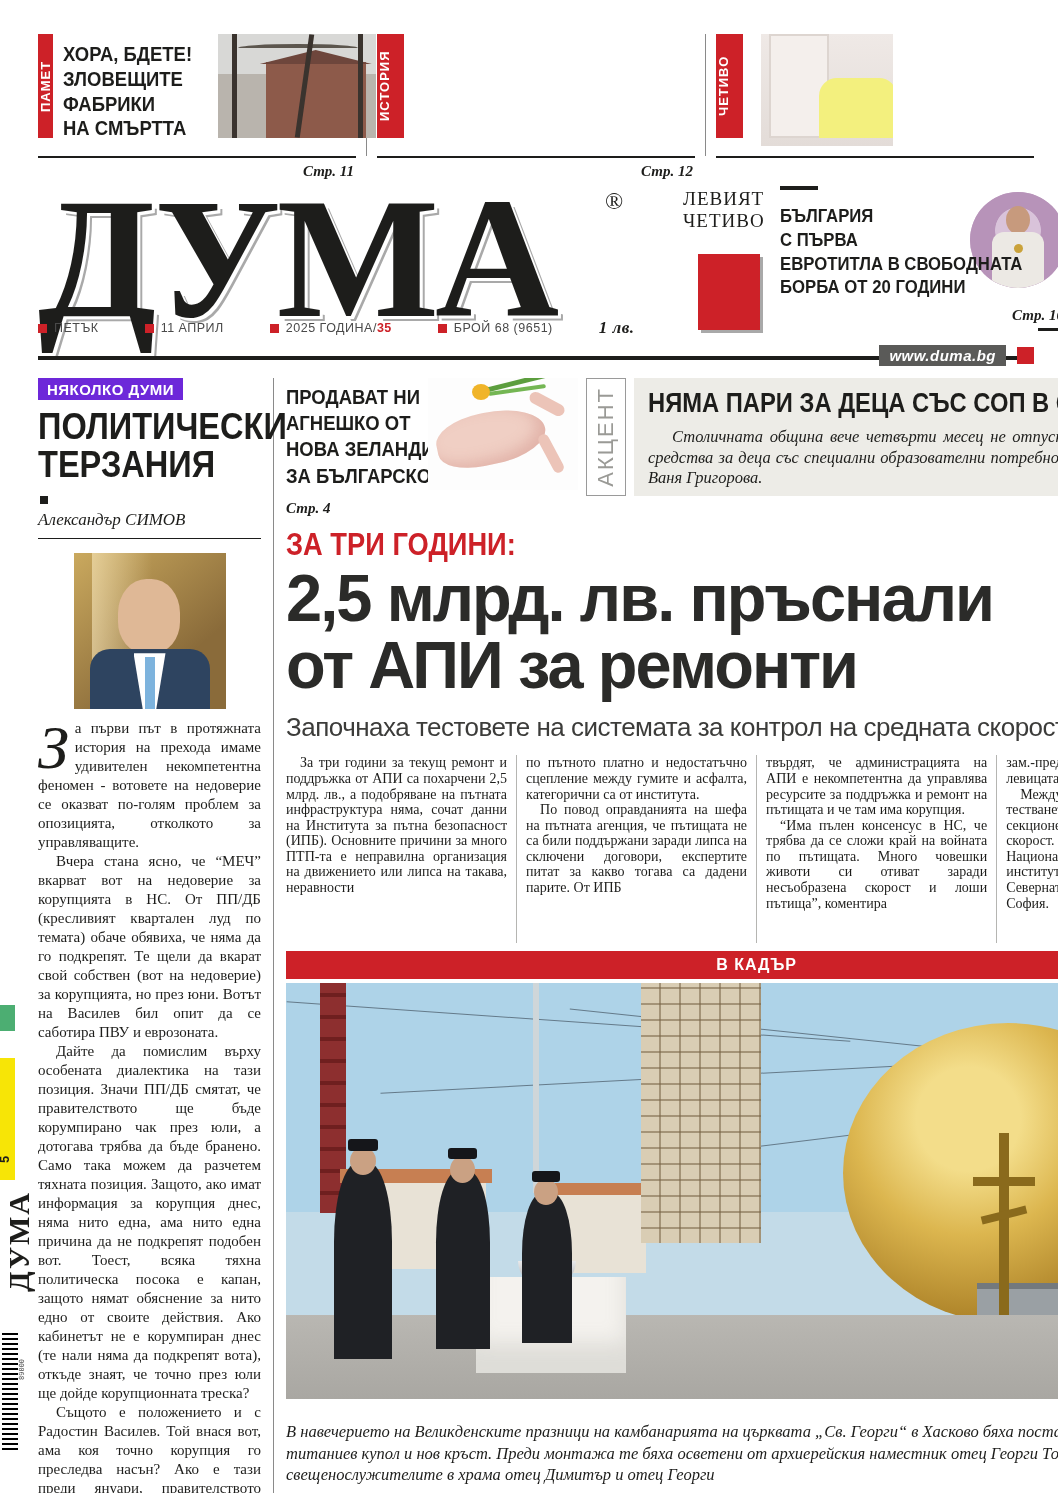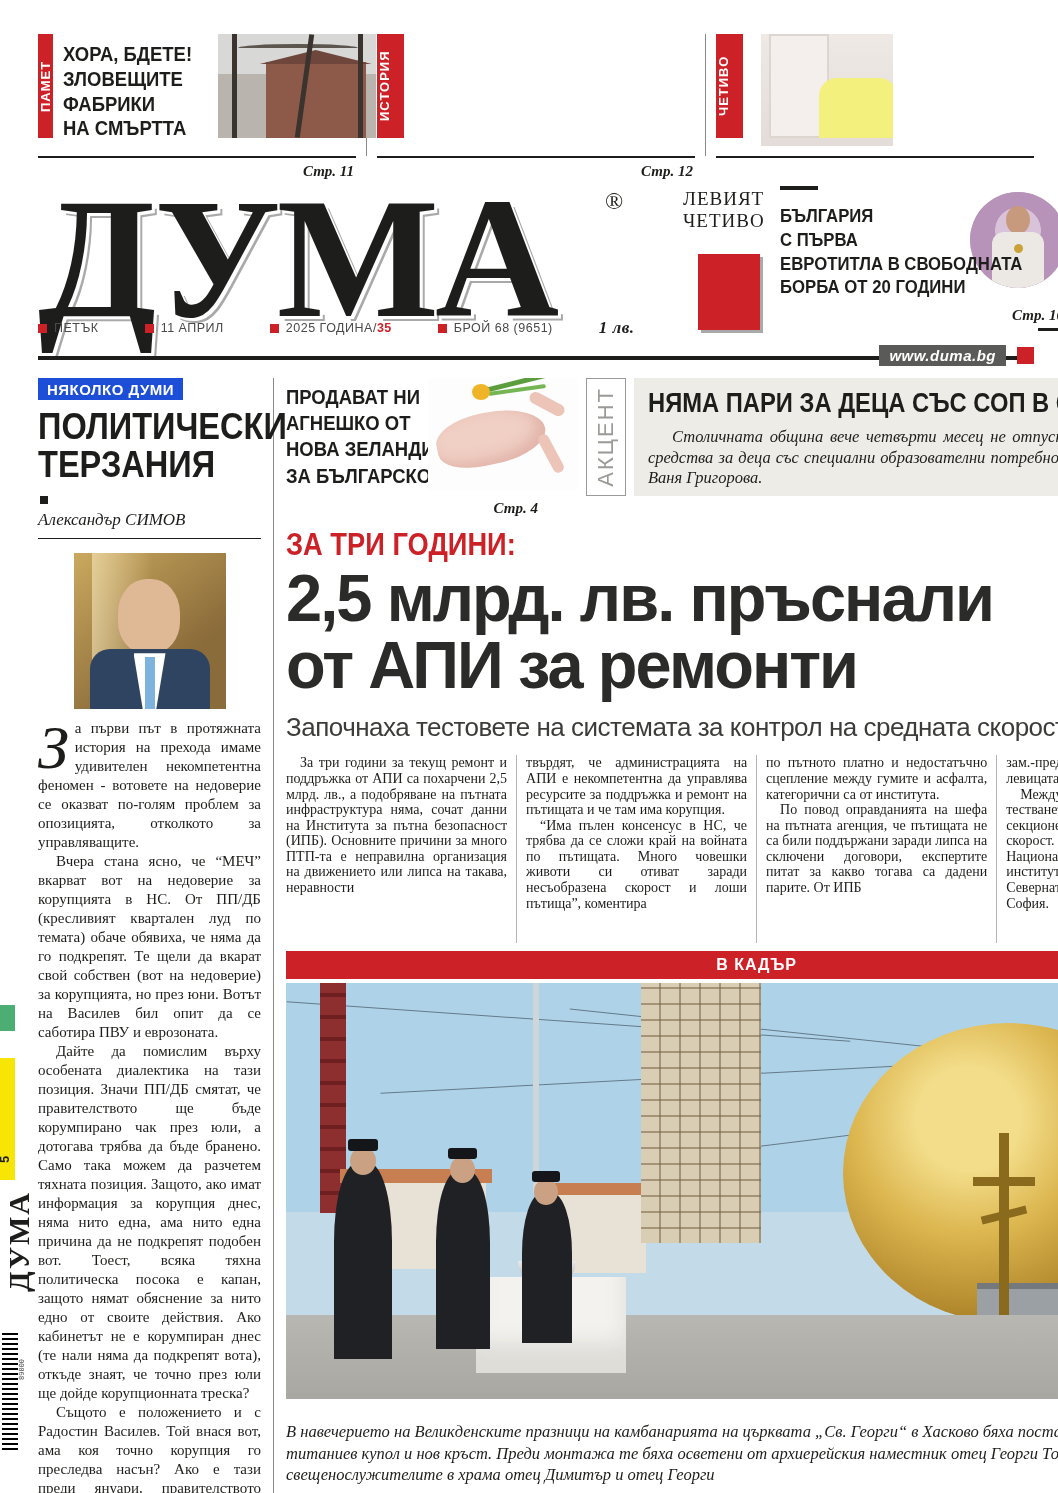--- a/index.html
+++ b/index.html
@@ -69,21 +69,21 @@
   .mast-rule { position:relative; border-bottom:4px solid #1d1d1b; margin-top:2px; }
   .www-box { position:absolute; right:28px; top:-11px; background:#5a5a58; color:#fff; font-family:"Liberation Sans",sans-serif; font-weight:bold; font-style:italic; font-size:15px; padding:2px 10px; letter-spacing:.5px; }
   .www-sq { position:absolute; right:0; top:-9px; width:17px; height:17px; background:#cd2128; }
 
   
   .content { display:flex; margin-top:18px; }
   .opinion { width:236px; flex:none; padding-right:12px; border-right:1px solid #8a8a8a; }
   .rightcol { flex:1; padding-left:12px; position:relative; }
 
   
-  .op-tag { display:inline-block; background:#1d4ed8; color:#fff; font-family:"Liberation Sans",sans-serif; font-weight:bold; font-size:15px; padding:3px 9px 2px; letter-spacing:.5px; }
+  .op-tag { display:inline-block; background:#6d28d9; color:#fff; font-family:"Liberation Sans",sans-serif; font-weight:bold; font-size:15px; padding:3px 9px 2px; letter-spacing:.5px; }
   .op-head { margin-top:8px; font-size:37px; line-height:1.03; }
   .op-sq { width:8px; height:8px; background:#1d1d1b; margin:12px 0 6px 2px; }
   .op-byline { font-style:italic; font-size:17px; margin:2px 0 8px; }
   .op-rule { border-bottom:1px solid #1d1d1b; margin-bottom:14px; }
   .op-photo { width:152px; height:156px; margin:0 auto 10px; position:relative; overflow:hidden; background:linear-gradient(140deg,#caa95e,#8a6b3a 70%); }
   .op-photo .wallglow { position:absolute; left:18px; top:0; width:60px; height:156px; background:linear-gradient(90deg,rgba(255,240,200,.55),rgba(255,240,200,0)); }
   .op-photo .head { position:absolute; left:44px; top:26px; width:62px; height:74px; border-radius:46% 46% 42% 42%; background:#dfb896; }
   .op-photo .suit { position:absolute; left:16px; top:96px; width:120px; height:62px; border-radius:20px 20px 0 0; background:#2e4460; }
   .op-photo .shirt { position:absolute; left:60px; top:100px; width:32px; height:58px; background:#fff; clip-path:polygon(0 0,100% 0,70% 100%,30% 100%); }
   .op-photo .tie { position:absolute; left:71px; top:104px; width:10px; height:54px; background:#7db3dd; }
@@ -103,21 +103,21 @@
   .lamb-photo .onion { position:absolute; left:56px; top:2px; width:66px; height:5px; border-radius:3px; background:#5c9e3e; transform:rotate(-14deg); }
   .lamb-photo .onion2 { position:absolute; left:60px; top:10px; width:58px; height:4px; border-radius:3px; background:#74b653; transform:rotate(-8deg); }
   .lamb-photo .lemon { position:absolute; left:44px; top:6px; width:18px; height:16px; border-radius:50%; background:#f0b429; }
   .akcent-tab { width:40px; flex:none; border:1px solid #9a9a9a; margin:0 8px; display:flex; align-items:center; justify-content:center; }
   .akcent-tab span { writing-mode:vertical-rl; transform:rotate(180deg); font-family:"Liberation Sans",sans-serif; font-size:22px; letter-spacing:2px; color:#9a9a96; }
   .akcent-box { flex:1; background:#edece7; padding:10px 14px; }
   .akcent-head { font-size:27px; }
   .akcent-body { margin-top:8px; font-style:italic; font-size:16.5px; line-height:1.25; text-align:justify; }
   .akcent-body .ind { display:inline-block; width:24px; }
   .refrow { display:flex; margin-top:4px; }
-  .ref4 { width:292px; text-align:right; font-weight:bold; font-style:italic; font-size:15px; padding-right:40px; }
+  .ref4 { width:292px; text-align:left; font-weight:bold; font-style:italic; font-size:15px; padding-right:40px; }
   .ref2 { flex:1; text-align:right; font-weight:bold; font-style:italic; font-size:15px; }
 
   
   .kicker { margin-top:10px; color:#cd2128; font-size:31px; }
   .mainhead { margin-top:2px; font-size:67px; line-height:.98; letter-spacing:-2px; color:#2b2b29; }
   .mainhead .cond { transform:scaleX(.97); }
   .subhead { margin-top:14px; font-family:"Liberation Sans",sans-serif; font-size:26px; color:#3c3c3a; letter-spacing:-.5px; }
   .cols { display:flex; margin-top:12px; height:188px; overflow:hidden; }
   .col { flex:1; font-size:14px; line-height:15.6px; text-align:justify; padding:0 9px; }
   .col:first-child { padding-left:0; } .col:last-child { padding-right:0; }
@@ -327,26 +327,26 @@
         <span class="cond">2,5 млрд. лв. пръснали</span><br>
         <span class="cond">от АПИ за ремонти</span>
       </h1>
       <div class="subhead">Започнаха тестовете на системата за контрол на средната скорост</div>
 
       <div class="cols">
         <div class="col">
           <p>За три години за текущ ремонт и поддръжка от АПИ са похарчени 2,5 млрд. лв., а подобряване на пътната инфраструктура няма, сочат данни на Института за пътна безопасност (ИПБ). Основните причини за много ПТП-та е неправилна организация на движението или липса на такава, неравности</p>
         </div>
         <div class="col">
+          <p class="cont">по пътното платно и недостатъчно сцепление между гумите и асфалта, категорични са от института.</p>
+          <p>По повод оправданията на шефа на пътната агенция, че пътищата не са били поддържани заради липса на сключени договори, експертите питат за какво тогава са дадени парите. От ИПБ</p>
+        </div>
+        <div class="col">
           <p class="cont">твърдят, че администрацията на АПИ е некомпетентна да управлява ресурсите за поддръжка и ремонт на пътищата и че там има корупция.</p>
           <p>“Има пълен консенсус в НС, че трябва да се сложи край на войната по пътищата. Много човешки животи си отиват заради несъобразена скорост и лоши пътища”, коментира</p>
-        </div>
-        <div class="col">
-          <p class="cont">по пътното платно и недостатъчно сцепление между гумите и асфалта, категорични са от института.</p>
-          <p>По повод оправданията на шефа на пътната агенция, че пътищата не са били поддържани заради липса на сключени договори, експертите питат за какво тогава са дадени парите. От ИПБ</p>
         </div>
         <div class="col">
           <p class="cont">зам.-председателят на ПГ на левицата Мая Димитрова.</p>
           <p>Междувременно започна тестването на системата за секционен контрол на средна скорост. То се провежда от Националното тол управление и института по метрология на Северната скоростна тангента в София.</p>
           <div class="colref">Стр. 2</div>
         </div>
       </div>
 
       <div class="vkadar">В КАДЪР</div>
 

